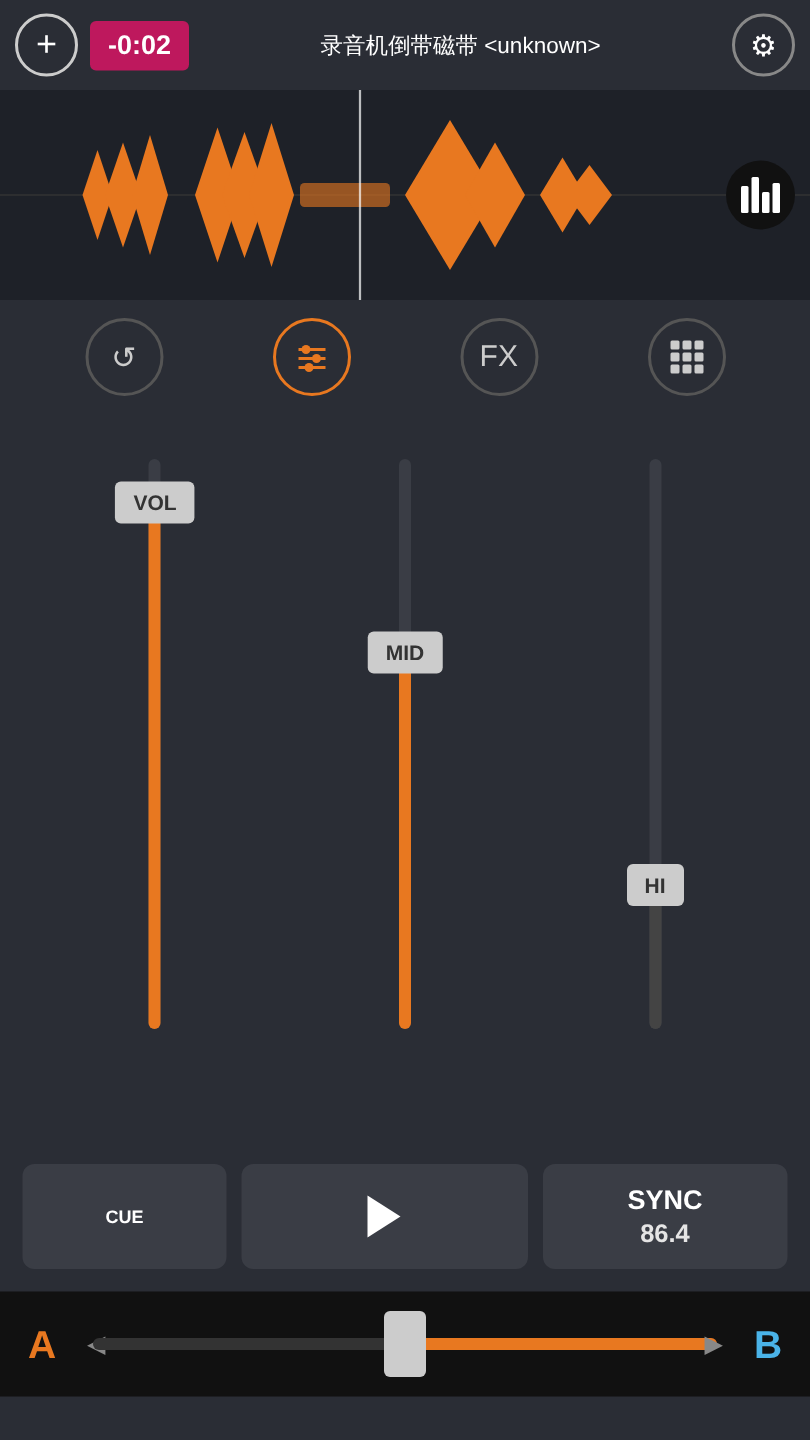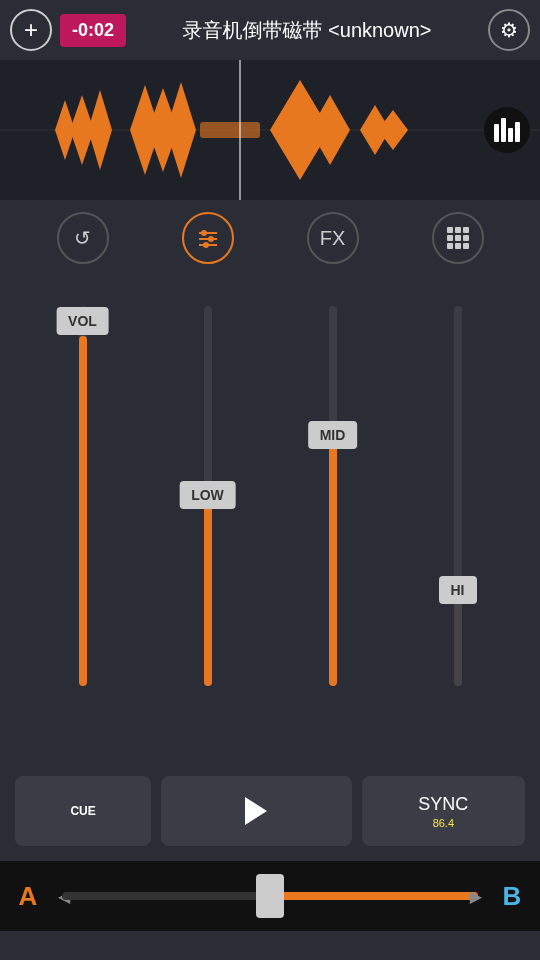--- a/index.html
+++ b/index.html
@@ -37,21 +37,21 @@
       color: #fff;
       font-size: 18px;
       font-weight: bold;
       padding: 6px 12px;
       border-radius: 4px;
       flex-shrink: 0;
     }
     .track-info {
       flex: 1;
       color: #fff;
-      font-size: 20px;
+      font-size: 15px;
       text-align: center;
       white-space: nowrap;
       overflow: hidden;
     }
     .settings-btn {
       width: 42px; height: 42px;
       border-radius: 50%;
       border: 2px solid #888;
       background: transparent;
       color: #fff;
@@ -223,31 +223,31 @@
     }
 
     .sync-btn {
       flex: 1.2;
       height: 70px;
       background: #3a3d45;
       border: none;
       border-radius: 8px;
       color: #fff;
       font-size: 18px;
-      font-weight: normal;
+      font-weight: bold;
       cursor: pointer;
       display: flex;
       flex-direction: column;
       align-items: center;
       justify-content: center;
       gap: 2px;
     }
     .sync-bpm {
-      color: #fde047;
-      font-size: 11px;
+      color: #e5e5e5;
+      font-size: 17px;
     }
 
     
     .crossfader-bar {
       width: 540px;
       height: 70px;
       background: #111;
       display: flex;
       align-items: center;
       padding: 0 10px;
@@ -435,30 +435,24 @@
     </div>
   </button>
 </div>
 
 <div class="eq-section">
   <div class="sliders-area">
 
     <div class="slider-col">
       <div class="slider-track vol-track">
         <div class="slider-fill" style="height:350px; background:#e87820;"></div>
-        <div class="slider-thumb-label" style="top:1px;">VOL</div>
+        <div class="slider-thumb-label" style="top:15px;">VOL</div>
       </div>
     </div>
 
-    <div class="slider-col">
-      <div class="slider-track low-track">
-        <div class="slider-fill" style="height:195px; background:#e87820;"></div>
-        <div class="slider-thumb-label" style="top:175px;">LOW</div>
-      </div>
-    </div>
 
     <div class="slider-col">
       <div class="slider-track mid-track">
         <div class="slider-fill" style="height:245px; background:#e87820;"></div>
         <div class="slider-thumb-label" style="top:115px;">MID</div>
       </div>
     </div>
 
     <div class="slider-col">
       <div class="slider-track hi-track">

